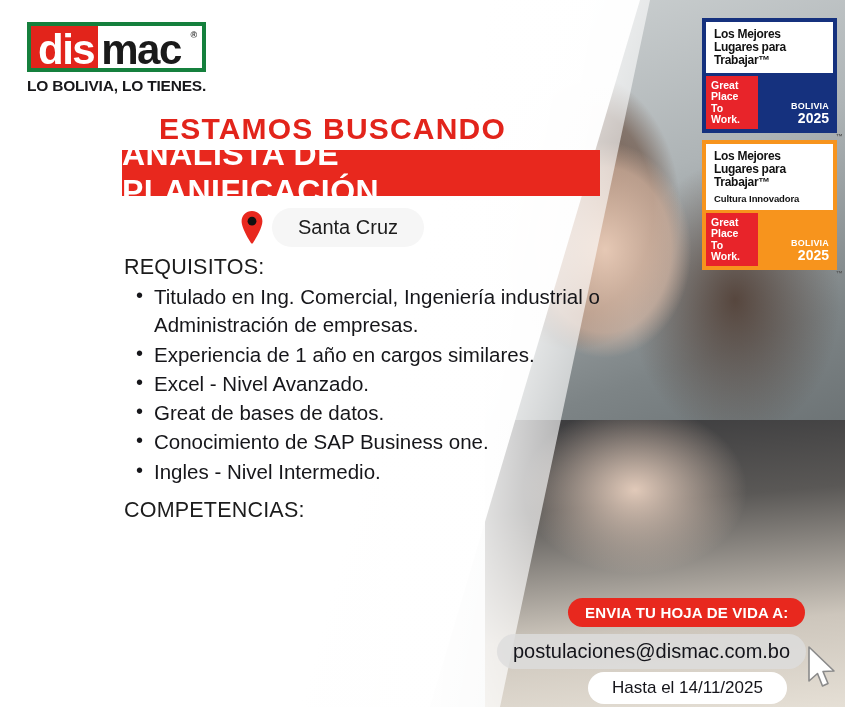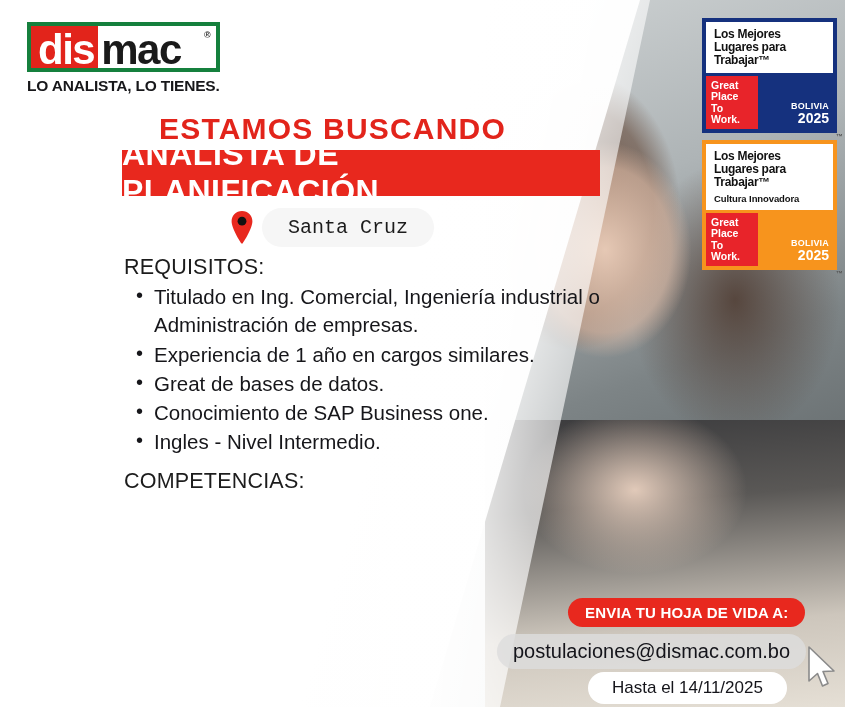--- a/index.html
+++ b/index.html
@@ -150,21 +150,21 @@
     background:#e8281e;
     display:flex; align-items:center; justify-content:center;
   }
   .title-band span {
     color:#ffffff; font-size:32px; font-weight:bold; letter-spacing:.5px;
   }
 
   
   .loc-row {
     position:absolute; left:0; right:180px; top:208px;
-    display:flex; align-items:center; justify-content:center; gap:9px;font-family:Liberation Mono, monospace;
+    display:flex; align-items:center; justify-content:center; gap:9px;
   }
   .pin { width:22px; height:33px; position:relative; }
   .loc-pill {
     background:#f6f6f6; border-radius:20px;
     padding:8px 26px;
     font-size:20px; color:#1c1c1c;
   }
 
   
   .body-copy { position:absolute; left:124px; top:255px; width:570px; }
@@ -223,21 +223,21 @@
   <div class="wedge-softright"></div>
   <div class="wedge-bottomleft"></div>
   <div class="wedge-bottomstrip"></div>
 
   <div class="logo-wrap">
     <div class="logo-box">
       <div class="logo-dis">dis</div>
       <div class="logo-mac">mac</div>
       <div class="logo-reg">®</div>
     </div>
-    <div class="logo-tag">LO ANALISTA, LO TIENES.</div>
+    <div class="logo-tag">LO BOLIVIA, LO TIENES.</div>
   </div>
 
   <div class="badge navy">
     <div class="badge-head">
       <div class="bt">Los Mejores Lugares para Trabajar™</div>
     </div>
     <div class="badge-foot">
       <div class="gptw-red">Great Place To Work.</div>
       <div class="badge-country">
         <div class="bc">BOLIVIA</div>
@@ -275,20 +275,21 @@
       </svg>
     </span>
     <span class="loc-pill">Santa Cruz</span>
   </div>
 
   <div class="body-copy">
     <div class="sec-head">REQUISITOS:</div>
     <ul class="bullets">
       <li>Titulado en Ing. Comercial, Ingeniería industrial o Administración de empresas.</li>
       <li>Experiencia de 1 año en cargos similares.</li>
+      <li>Excel - Nivel Avanzado.</li>
       <li>Great de bases de datos.</li>
       <li>Conocimiento de SAP Business one.</li>
       <li>Ingles - Nivel Intermedio.</li>
     </ul>
 
     <div class="sec-head comp-head">COMPETENCIAS:</div>
   </div>
 
   <div class="cta-pill">ENVIA TU HOJA DE VIDA A:</div>
   <div class="email-pill">postulaciones@dismac.com.bo</div>

